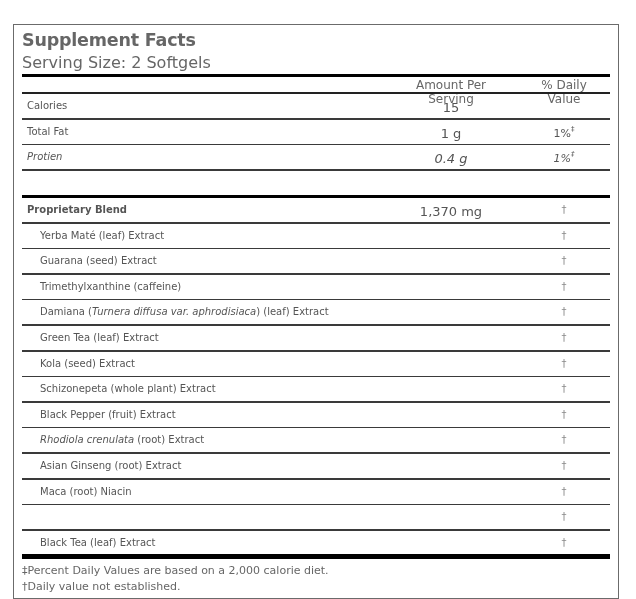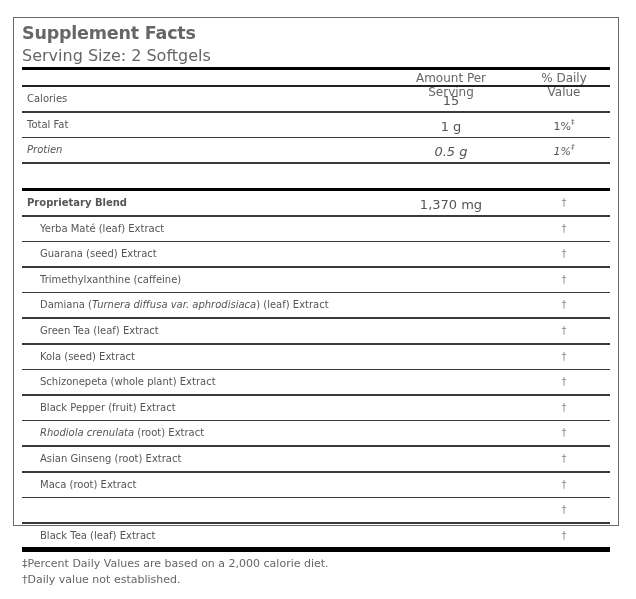--- a/index.html
+++ b/index.html
@@ -1,18 +1,18 @@
 <!DOCTYPE html>
 <html><head>
 <meta charset="utf-8">
 <style>
   html, body { margin: 0; padding: 0; background: #ffffff; }
   body { width: 636px; height: 599px; position: relative; font-family: "DejaVu Sans", "Liberation Sans", sans-serif; color: #555; }
   .panel {
-    position: absolute; left: 13px; top: 17px; width: 606px; height: 509px;
+    position: absolute; left: 13px; top: 24px; width: 606px; height: 575px;
     border: 1px solid #6b6b6b; box-sizing: border-box; background: #fff;
   }
   .title { position: absolute; left: 8px; top: 5px; font-size: 17.5px; font-weight: bold; color: #666; letter-spacing: -0.2px; }
   .serving { position: absolute; left: 8px; top: 28px; font-size: 16px; color: #666; }
   .rule-thick { position: absolute; left: 8px; right: 8px; height: 3px; background: #000; }
   .rule-xthick { position: absolute; left: 8px; right: 8px; height: 5px; background: #000; }
   .rule-thin { position: absolute; left: 8px; right: 8px; height: 1px; background: #444; }
   .hdr { position: absolute; top: 53px; font-size: 12px; color: #666; }
   .hdr-amt { left: 382px; width: 110px; text-align: center; }
   .hdr-dv { left: 510px; width: 80px; text-align: center; }
@@ -57,21 +57,21 @@
       <div class="row-line"></div>
     </div>
     <div class="row" style="top: 94.5px;">
       <span class="name">Total Fat</span>
       <span class="amt">1 g</span>
       <span class="dv"><span>1%</span><sup>‡</sup></span>
       <div class="row-line"></div>
     </div>
     <div class="row" style="top: 120px; font-style: italic;">
       <span class="name">Protien</span>
-      <span class="amt">0.5 g</span>
+      <span class="amt">0.4 g</span>
       <span class="dv"><span>1%</span><sup>‡</sup></span>
       <div class="row-line"></div>
     </div>
     <div class="row" style="top: 173px;">
       <span class="name bold">Proprietary Blend</span>
       <span class="amt">1,370 mg</span>
       <span class="dv dagger">†</span>
       <div class="row-line"></div>
     </div>
     <div class="row" style="top: 198.6px;">
@@ -118,21 +118,21 @@
       <span class="name sub"><span></span><i>Rhodiola crenulata</i><span> (root) Extract</span></span>
       <span class="dv dagger">†</span>
       <div class="row-line"></div>
     </div>
     <div class="row" style="top: 429px;">
       <span class="name sub"><span>Asian Ginseng (root) Extract</span><i></i><span></span></span>
       <span class="dv dagger">†</span>
       <div class="row-line"></div>
     </div>
     <div class="row" style="top: 454.6px;">
-      <span class="name sub"><span>Maca (root) Extract</span><i></i><span></span></span>
+      <span class="name sub"><span>Maca (root) Niacin</span><i></i><span></span></span>
       <span class="dv dagger">†</span>
       <div class="row-line"></div>
     </div>
     <div class="row" style="top: 480.2px;">
       <span class="dv dagger">†</span>
       <div class="row-line"></div>
     </div>
     <div class="row" style="top: 505.8px;">
       <span class="name sub"><span>Black Tea (leaf) Extract</span><i></i><span></span></span>
       <span class="dv dagger">†</span>

